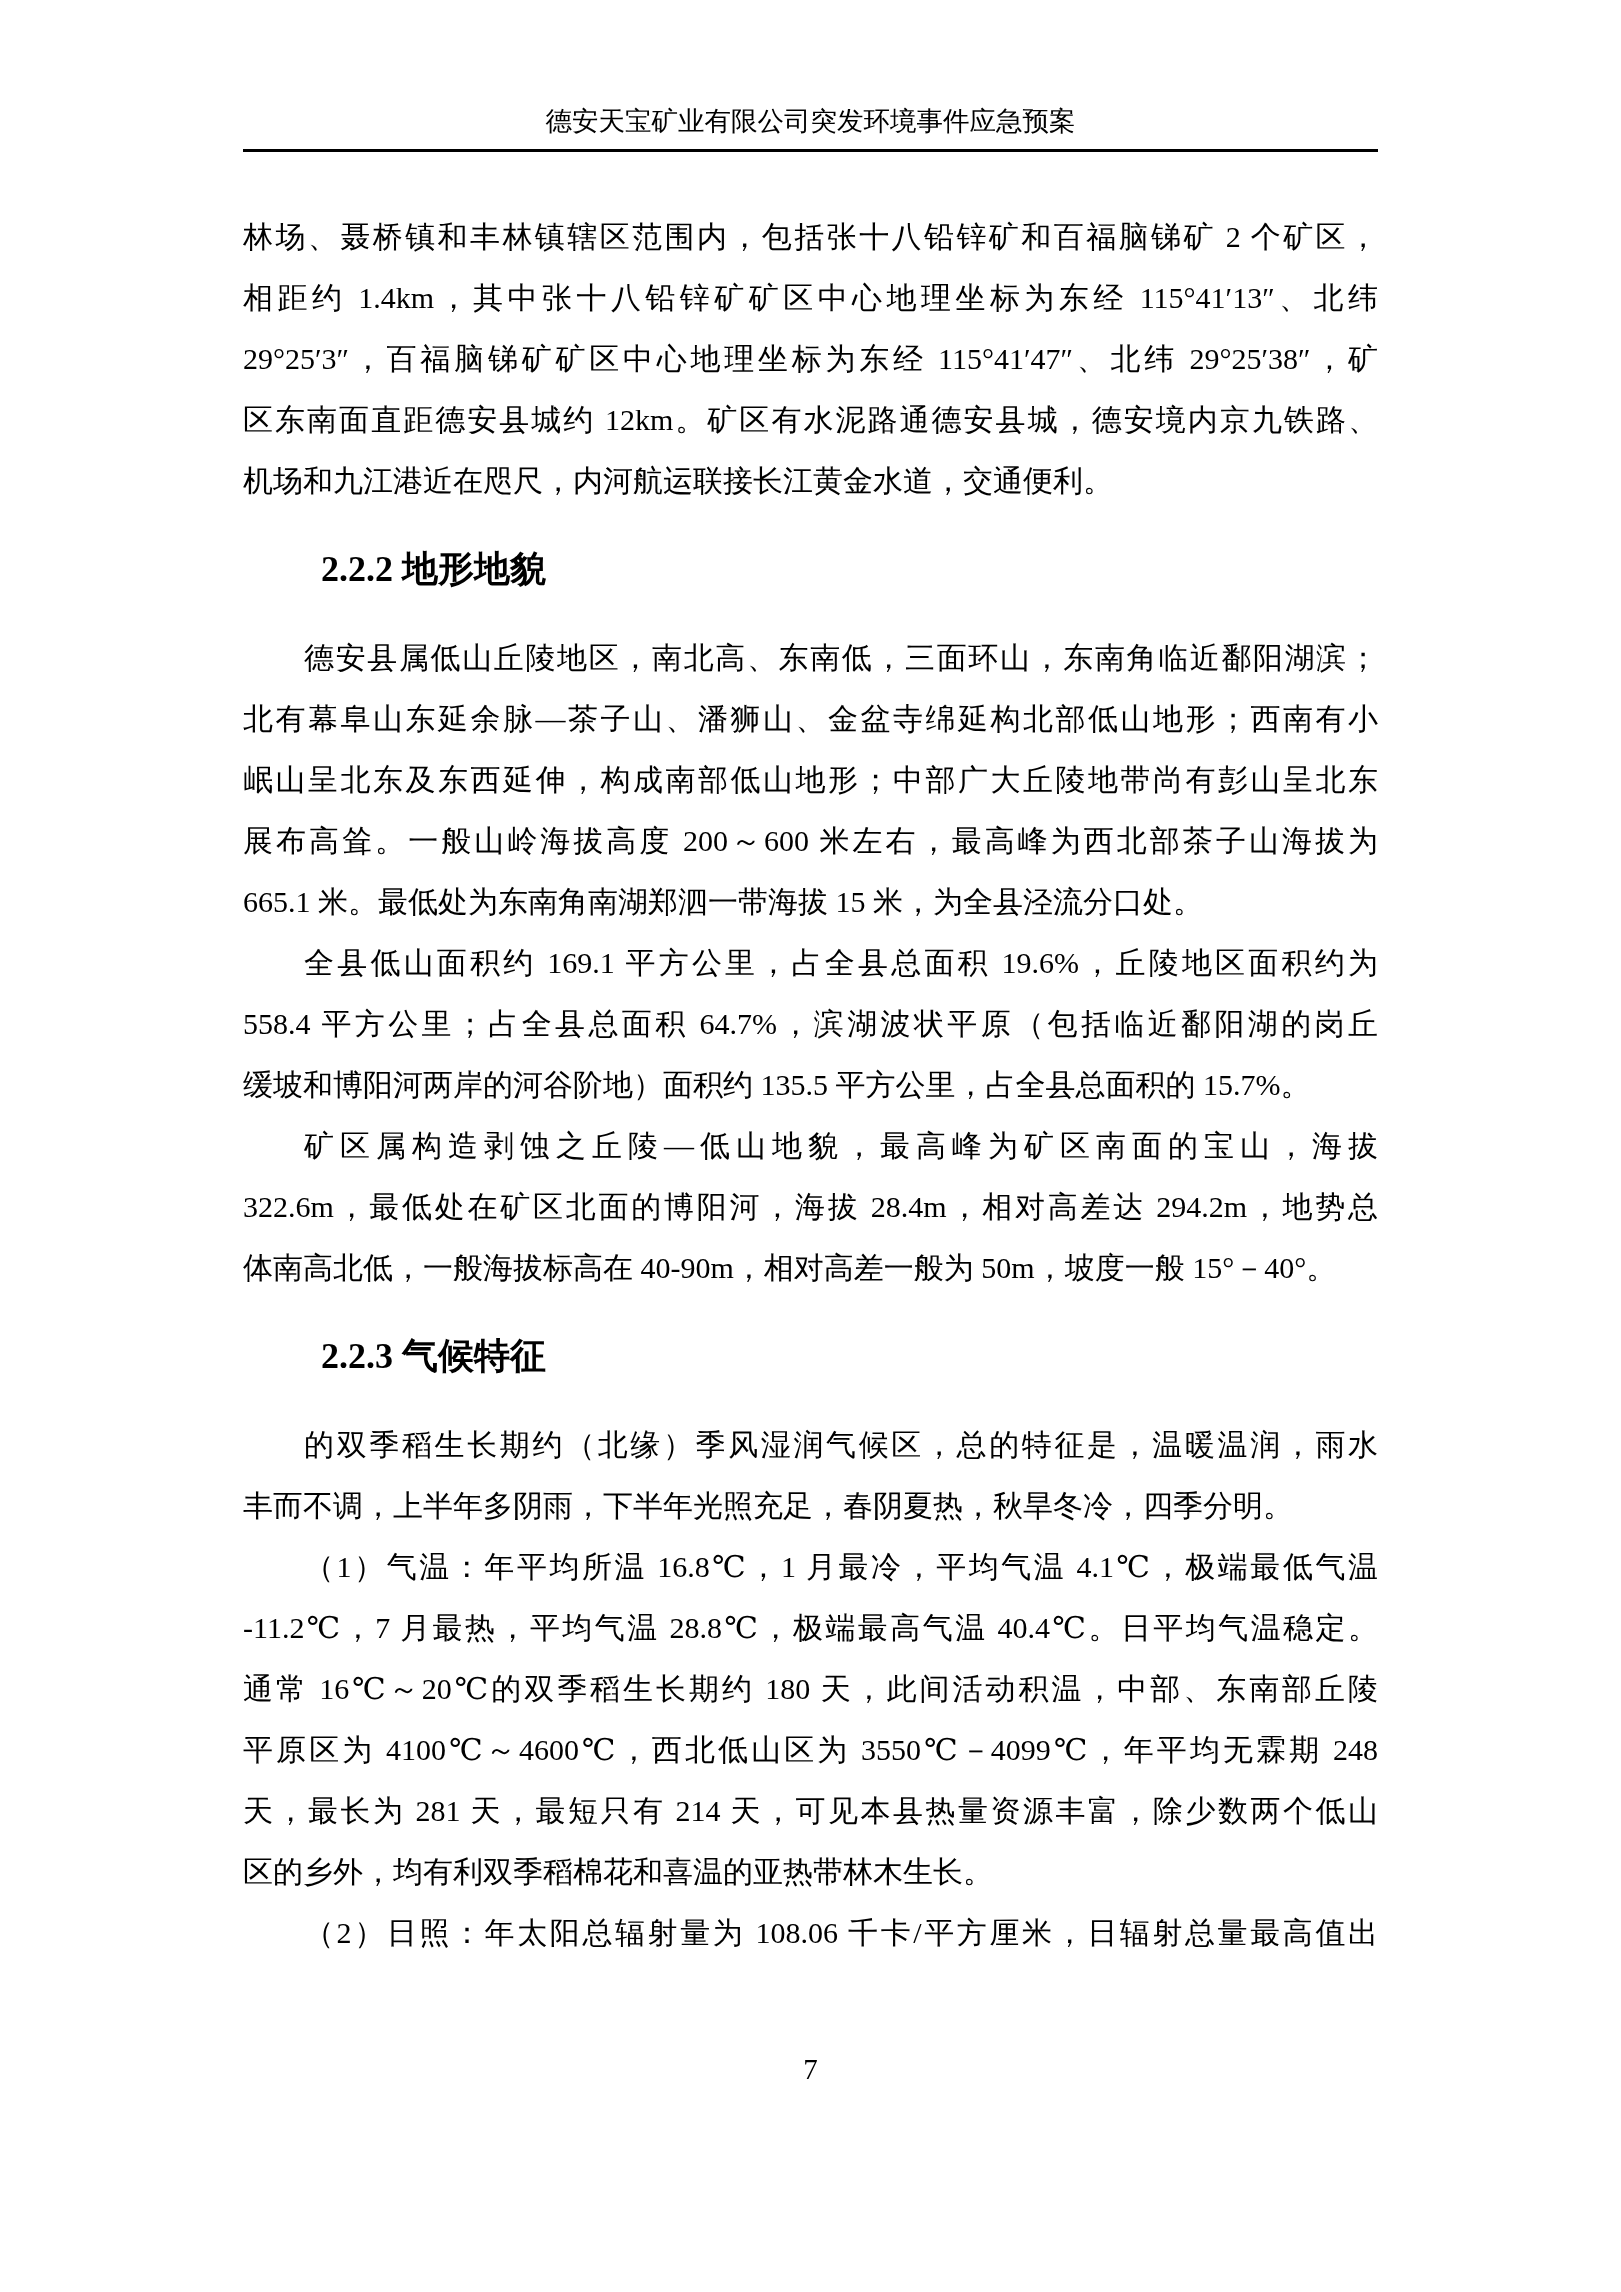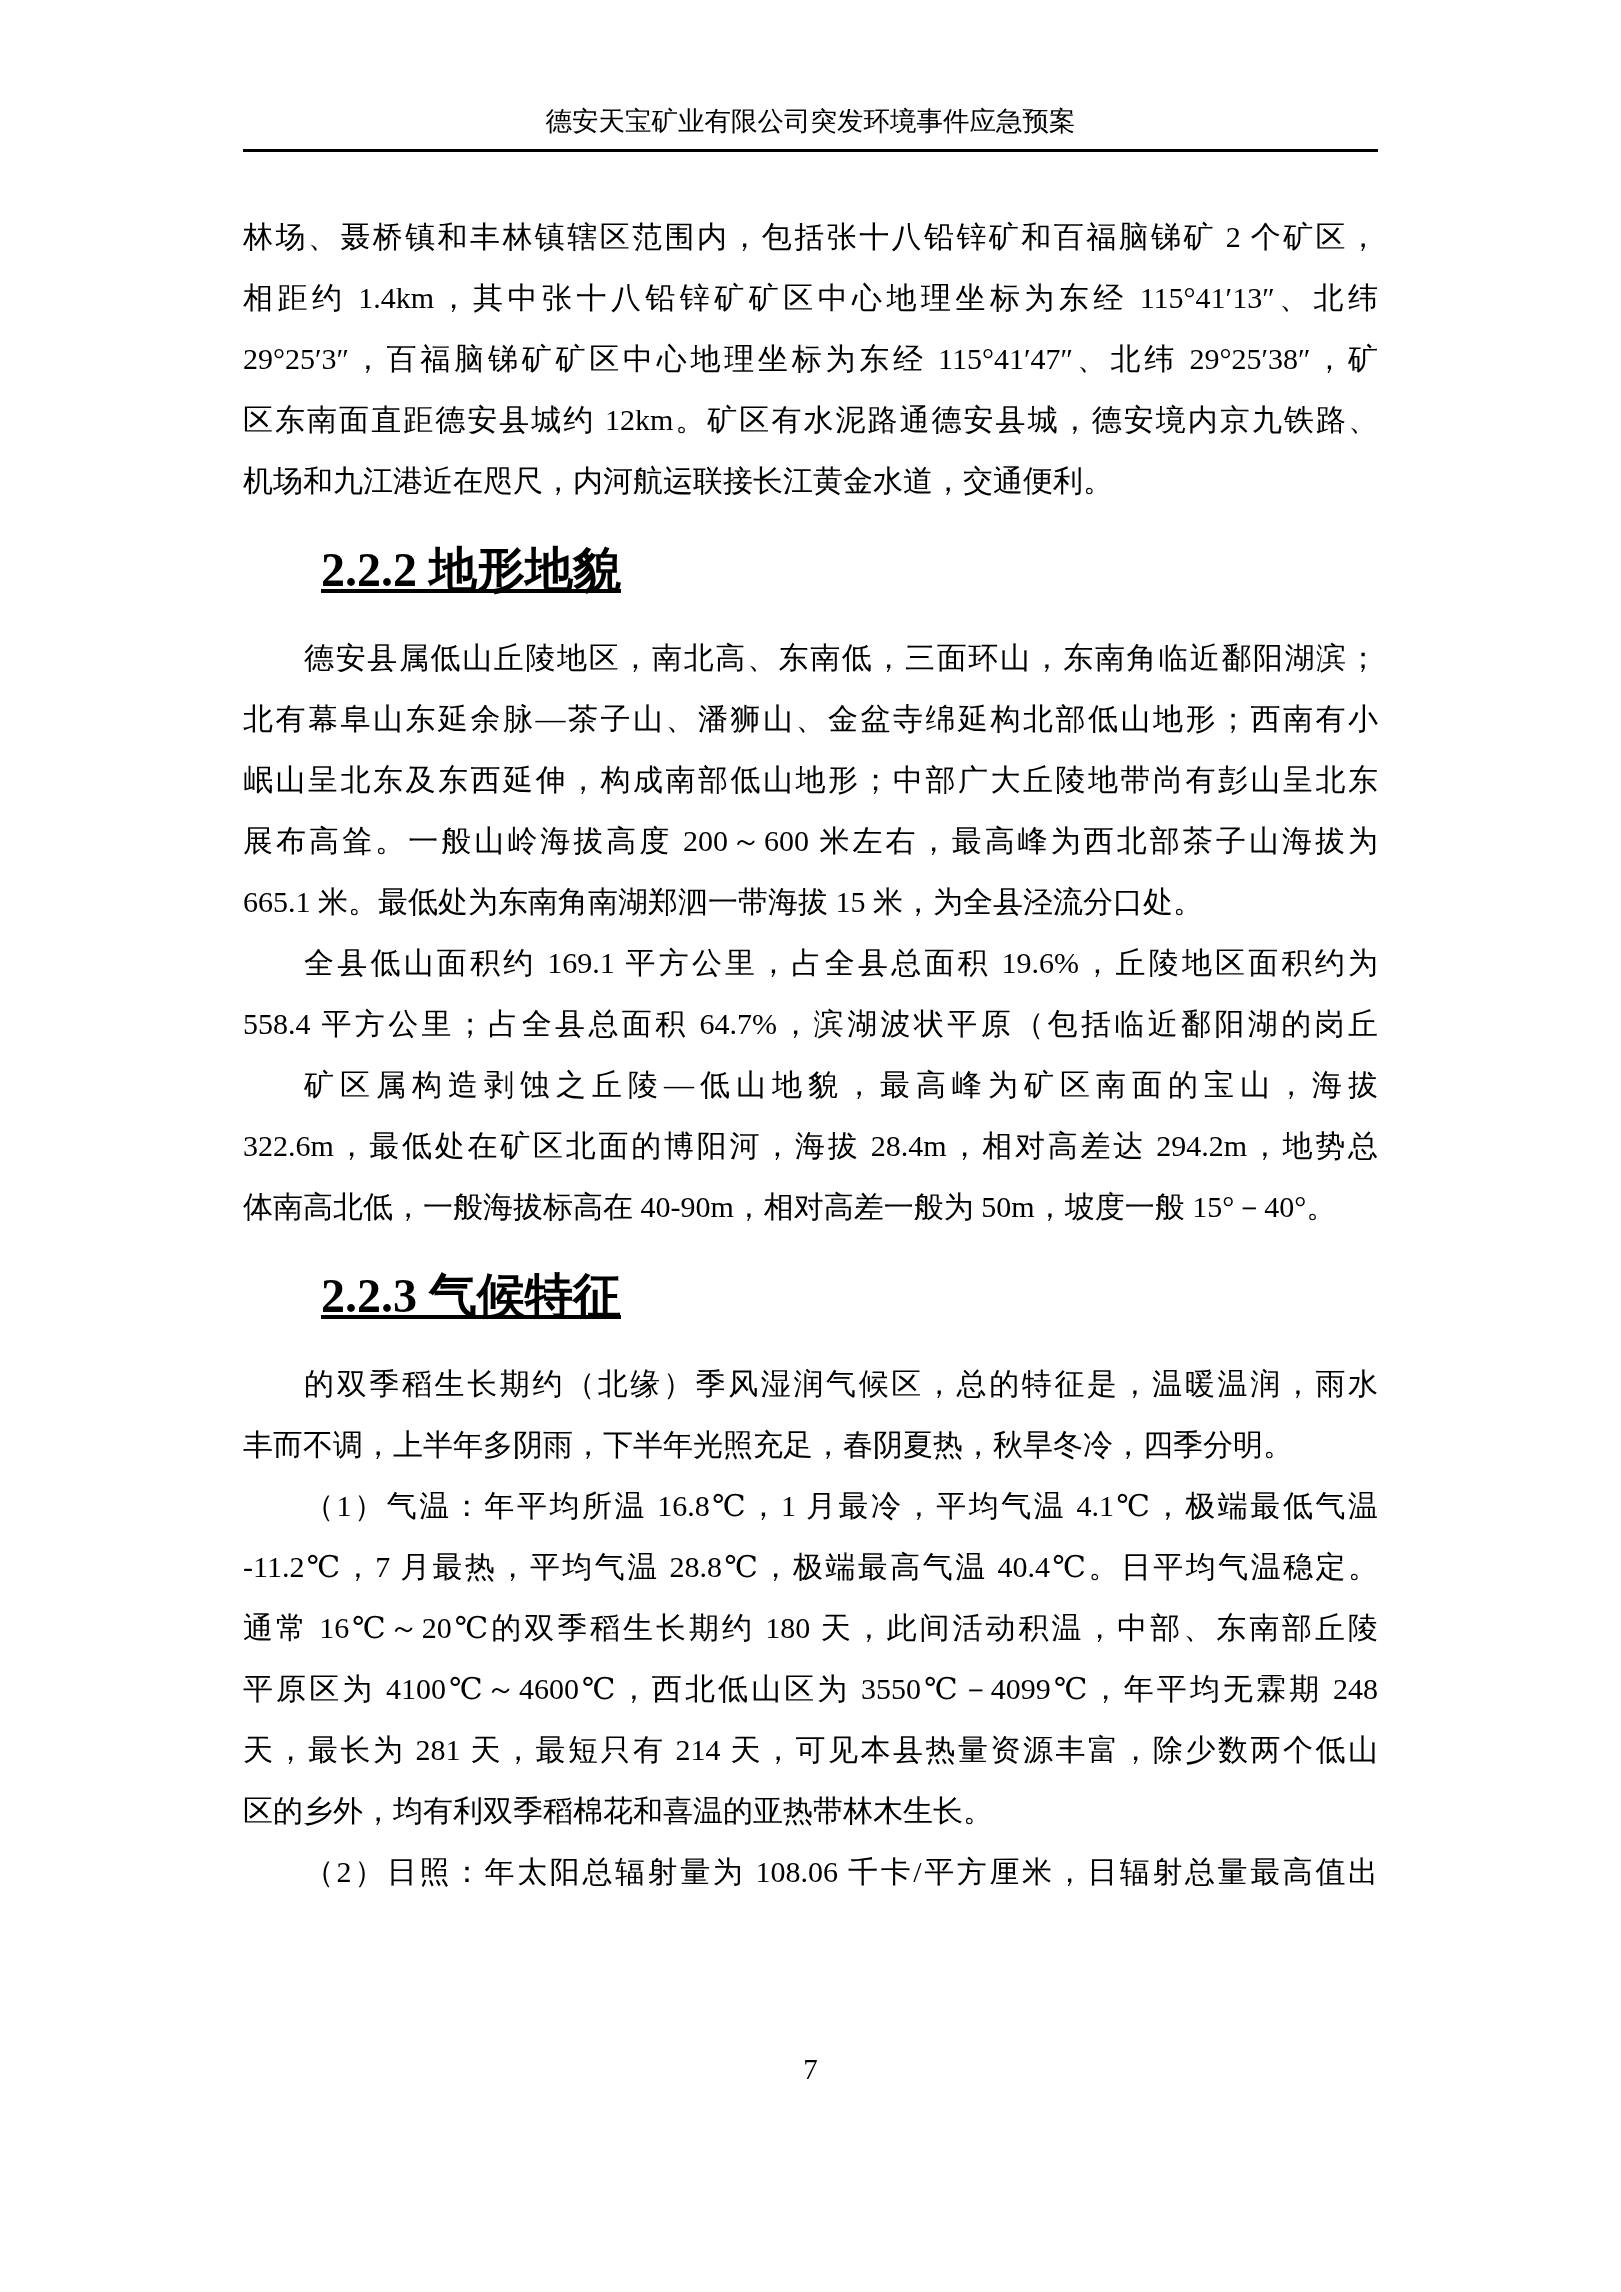--- a/index.html
+++ b/index.html
@@ -27,26 +27,25 @@
   }
   .para{margin:0;}
   .line{
     line-height:61px;
     text-align:justify;
     text-align-last:left;
   }
   .line.j{text-align-last:justify;}
   .line.i{text-indent:61px;}
   .heading{
-    font-size:48px;
+    font-size:36px;
     font-weight:bold;
     line-height:69px;
     margin:23.5px 0 23.5px 78px;
     text-align:left;
-    text-decoration:underline;
   }
   .footer{
     position:absolute;
     left:0;top:2039px;width:1621px;
     text-align:center;
     font-size:29px;
     line-height:61px;
   }
 </style>
 </head>
@@ -69,20 +68,21 @@
       <div class="para">
         <div class="line j i">德安县属低山丘陵地区，南北高、东南低，三面环山，东南角临近鄱阳湖滨；</div>
         <div class="line j">北有幕阜山东延余脉—茶子山、潘狮山、金盆寺绵延构北部低山地形；西南有小</div>
         <div class="line j">岷山呈北东及东西延伸，构成南部低山地形；中部广大丘陵地带尚有彭山呈北东</div>
         <div class="line j">展布高耸。一般山岭海拔高度 200～600 米左右，最高峰为西北部茶子山海拔为</div>
         <div class="line">665.1 米。最低处为东南角南湖郑泗一带海拔 15 米，为全县泾流分口处。</div>
       </div>
       <div class="para">
         <div class="line j i">全县低山面积约 169.1 平方公里，占全县总面积 19.6%，丘陵地区面积约为</div>
         <div class="line j">558.4 平方公里；占全县总面积 64.7%，滨湖波状平原（包括临近鄱阳湖的岗丘</div>
+        <div class="line">缓坡和博阳河两岸的河谷阶地）面积约 135.5 平方公里，占全县总面积的 15.7%。</div>
       </div>
       <div class="para">
         <div class="line j i">矿区属构造剥蚀之丘陵—低山地貌，最高峰为矿区南面的宝山，海拔</div>
         <div class="line j">322.6m，最低处在矿区北面的博阳河，海拔 28.4m，相对高差达 294.2m，地势总</div>
         <div class="line">体南高北低，一般海拔标高在 40-90m，相对高差一般为 50m，坡度一般 15°－40°。</div>
       </div>
       <div class="heading">2.2.3 气候特征</div>
       <div class="para">
         <div class="line j i">的双季稻生长期约（北缘）季风湿润气候区，总的特征是，温暖温润，雨水</div>
         <div class="line">丰而不调，上半年多阴雨，下半年光照充足，春阴夏热，秋旱冬冷，四季分明。</div>

